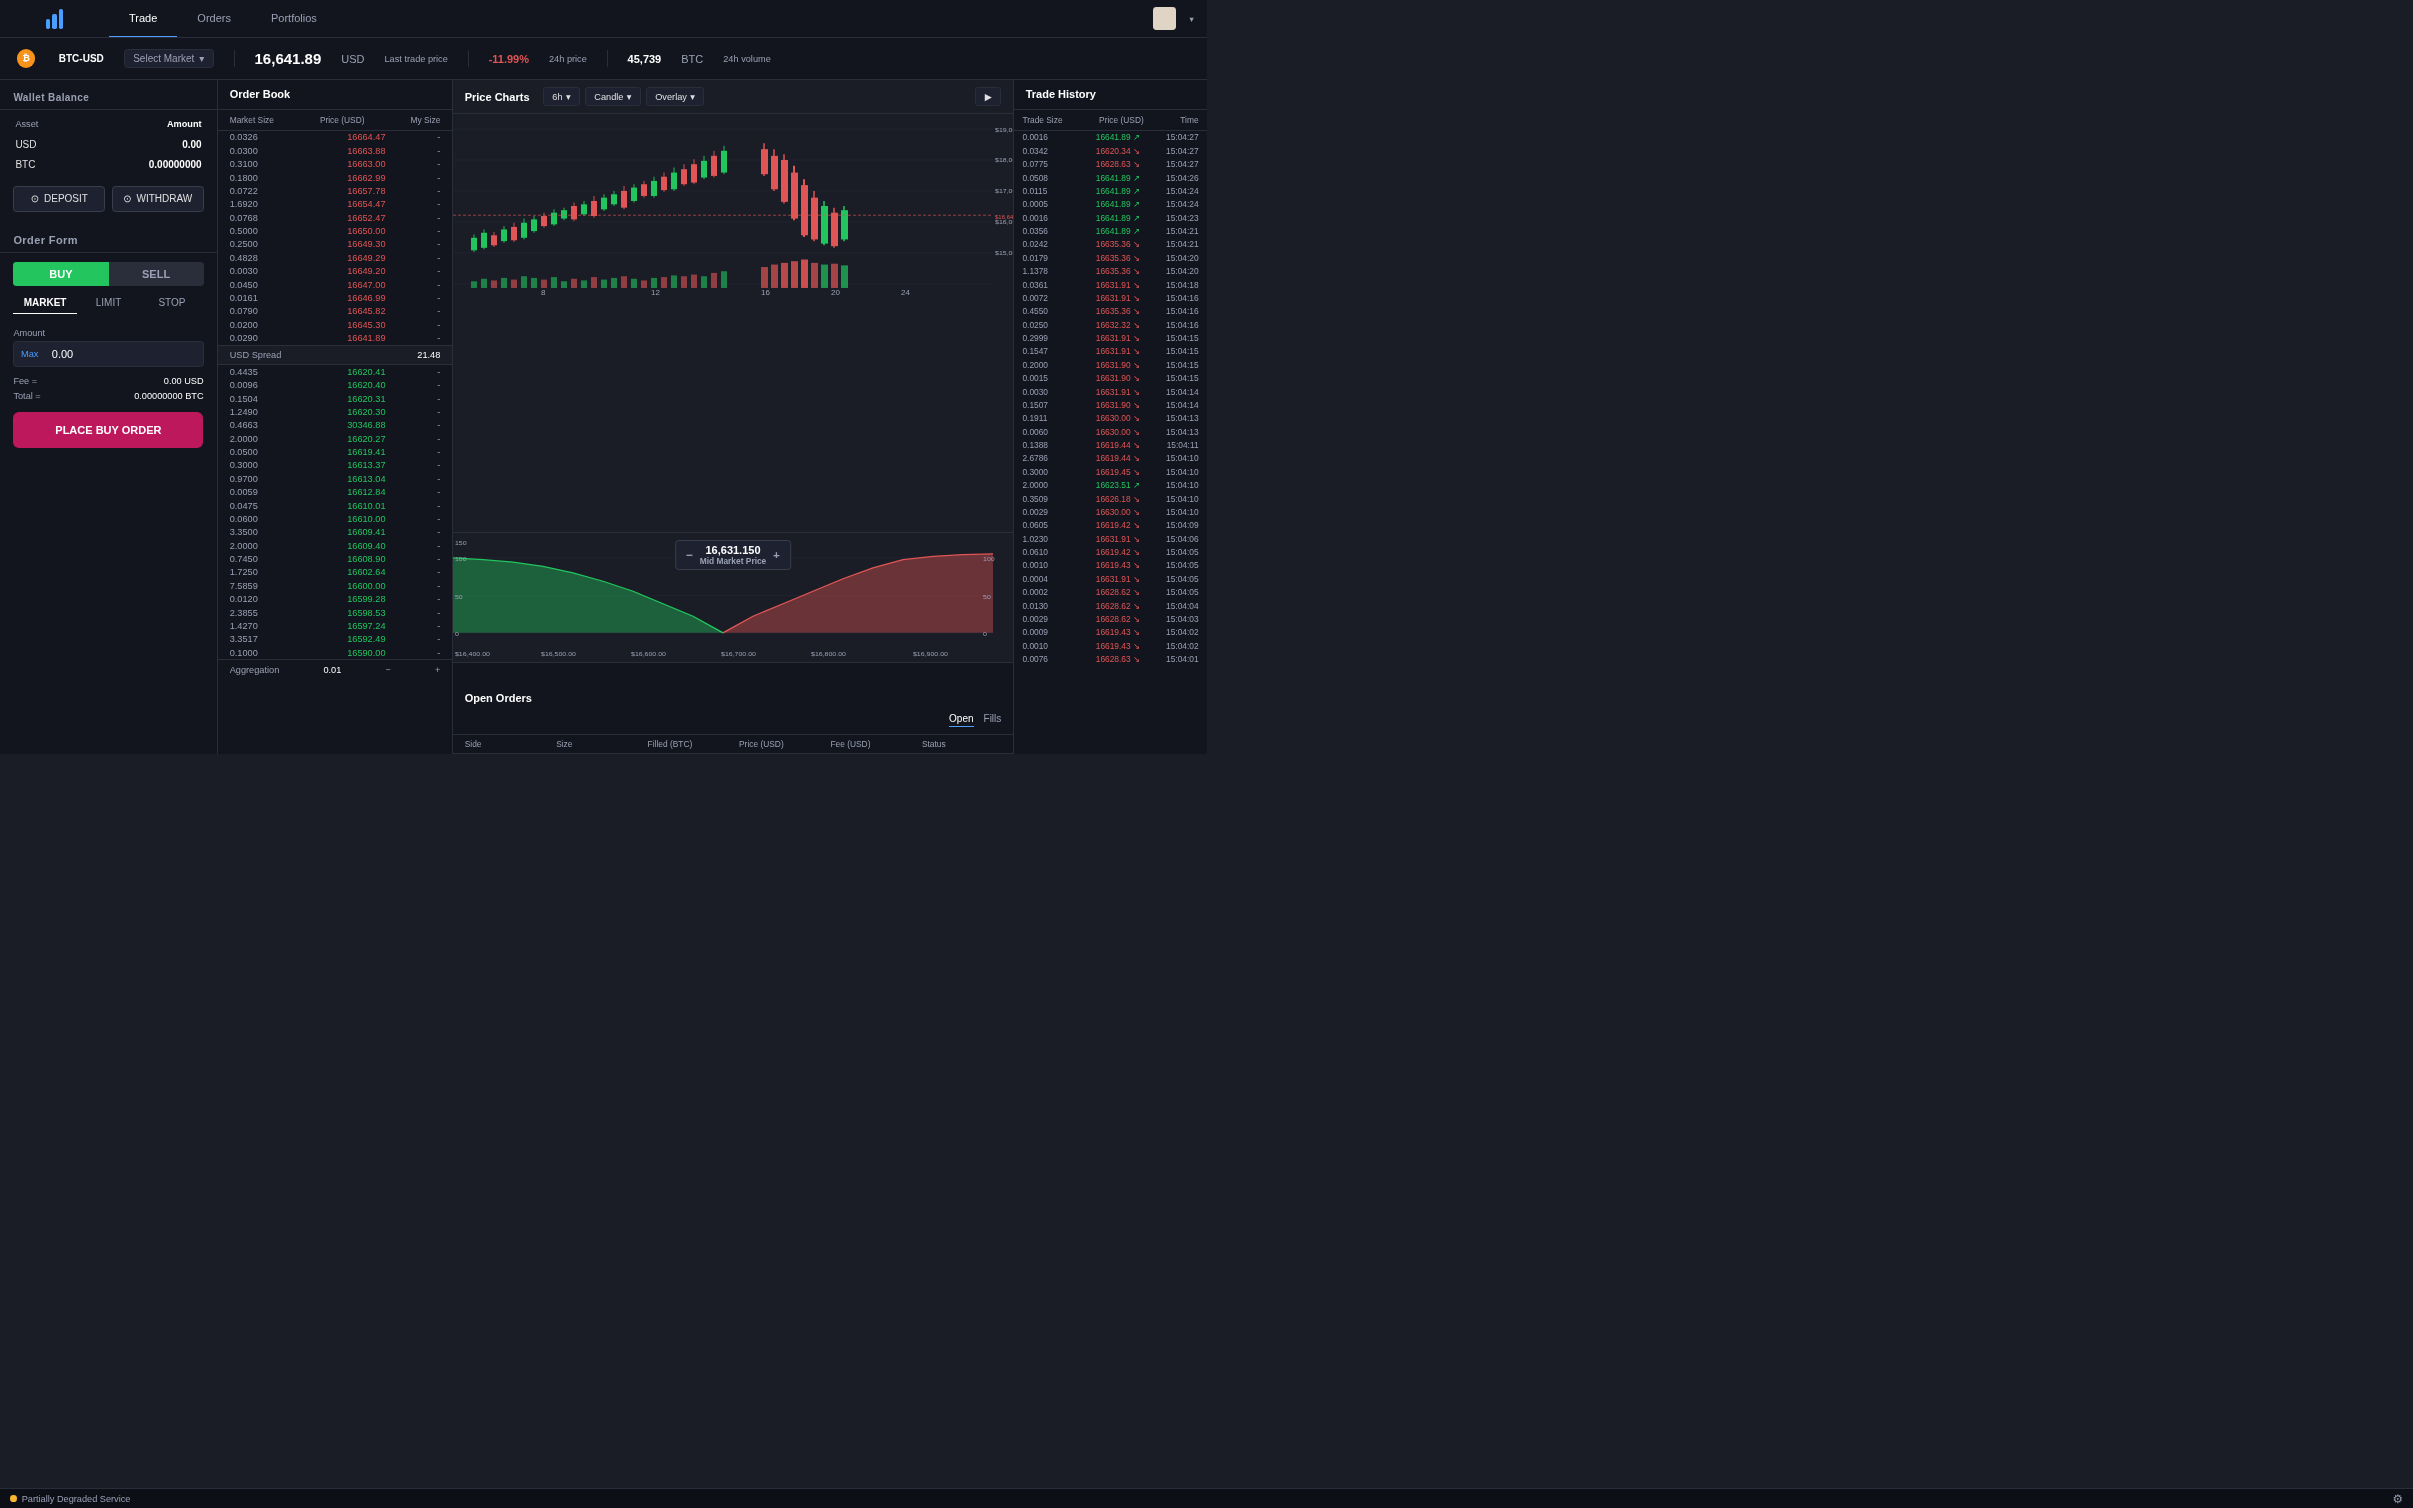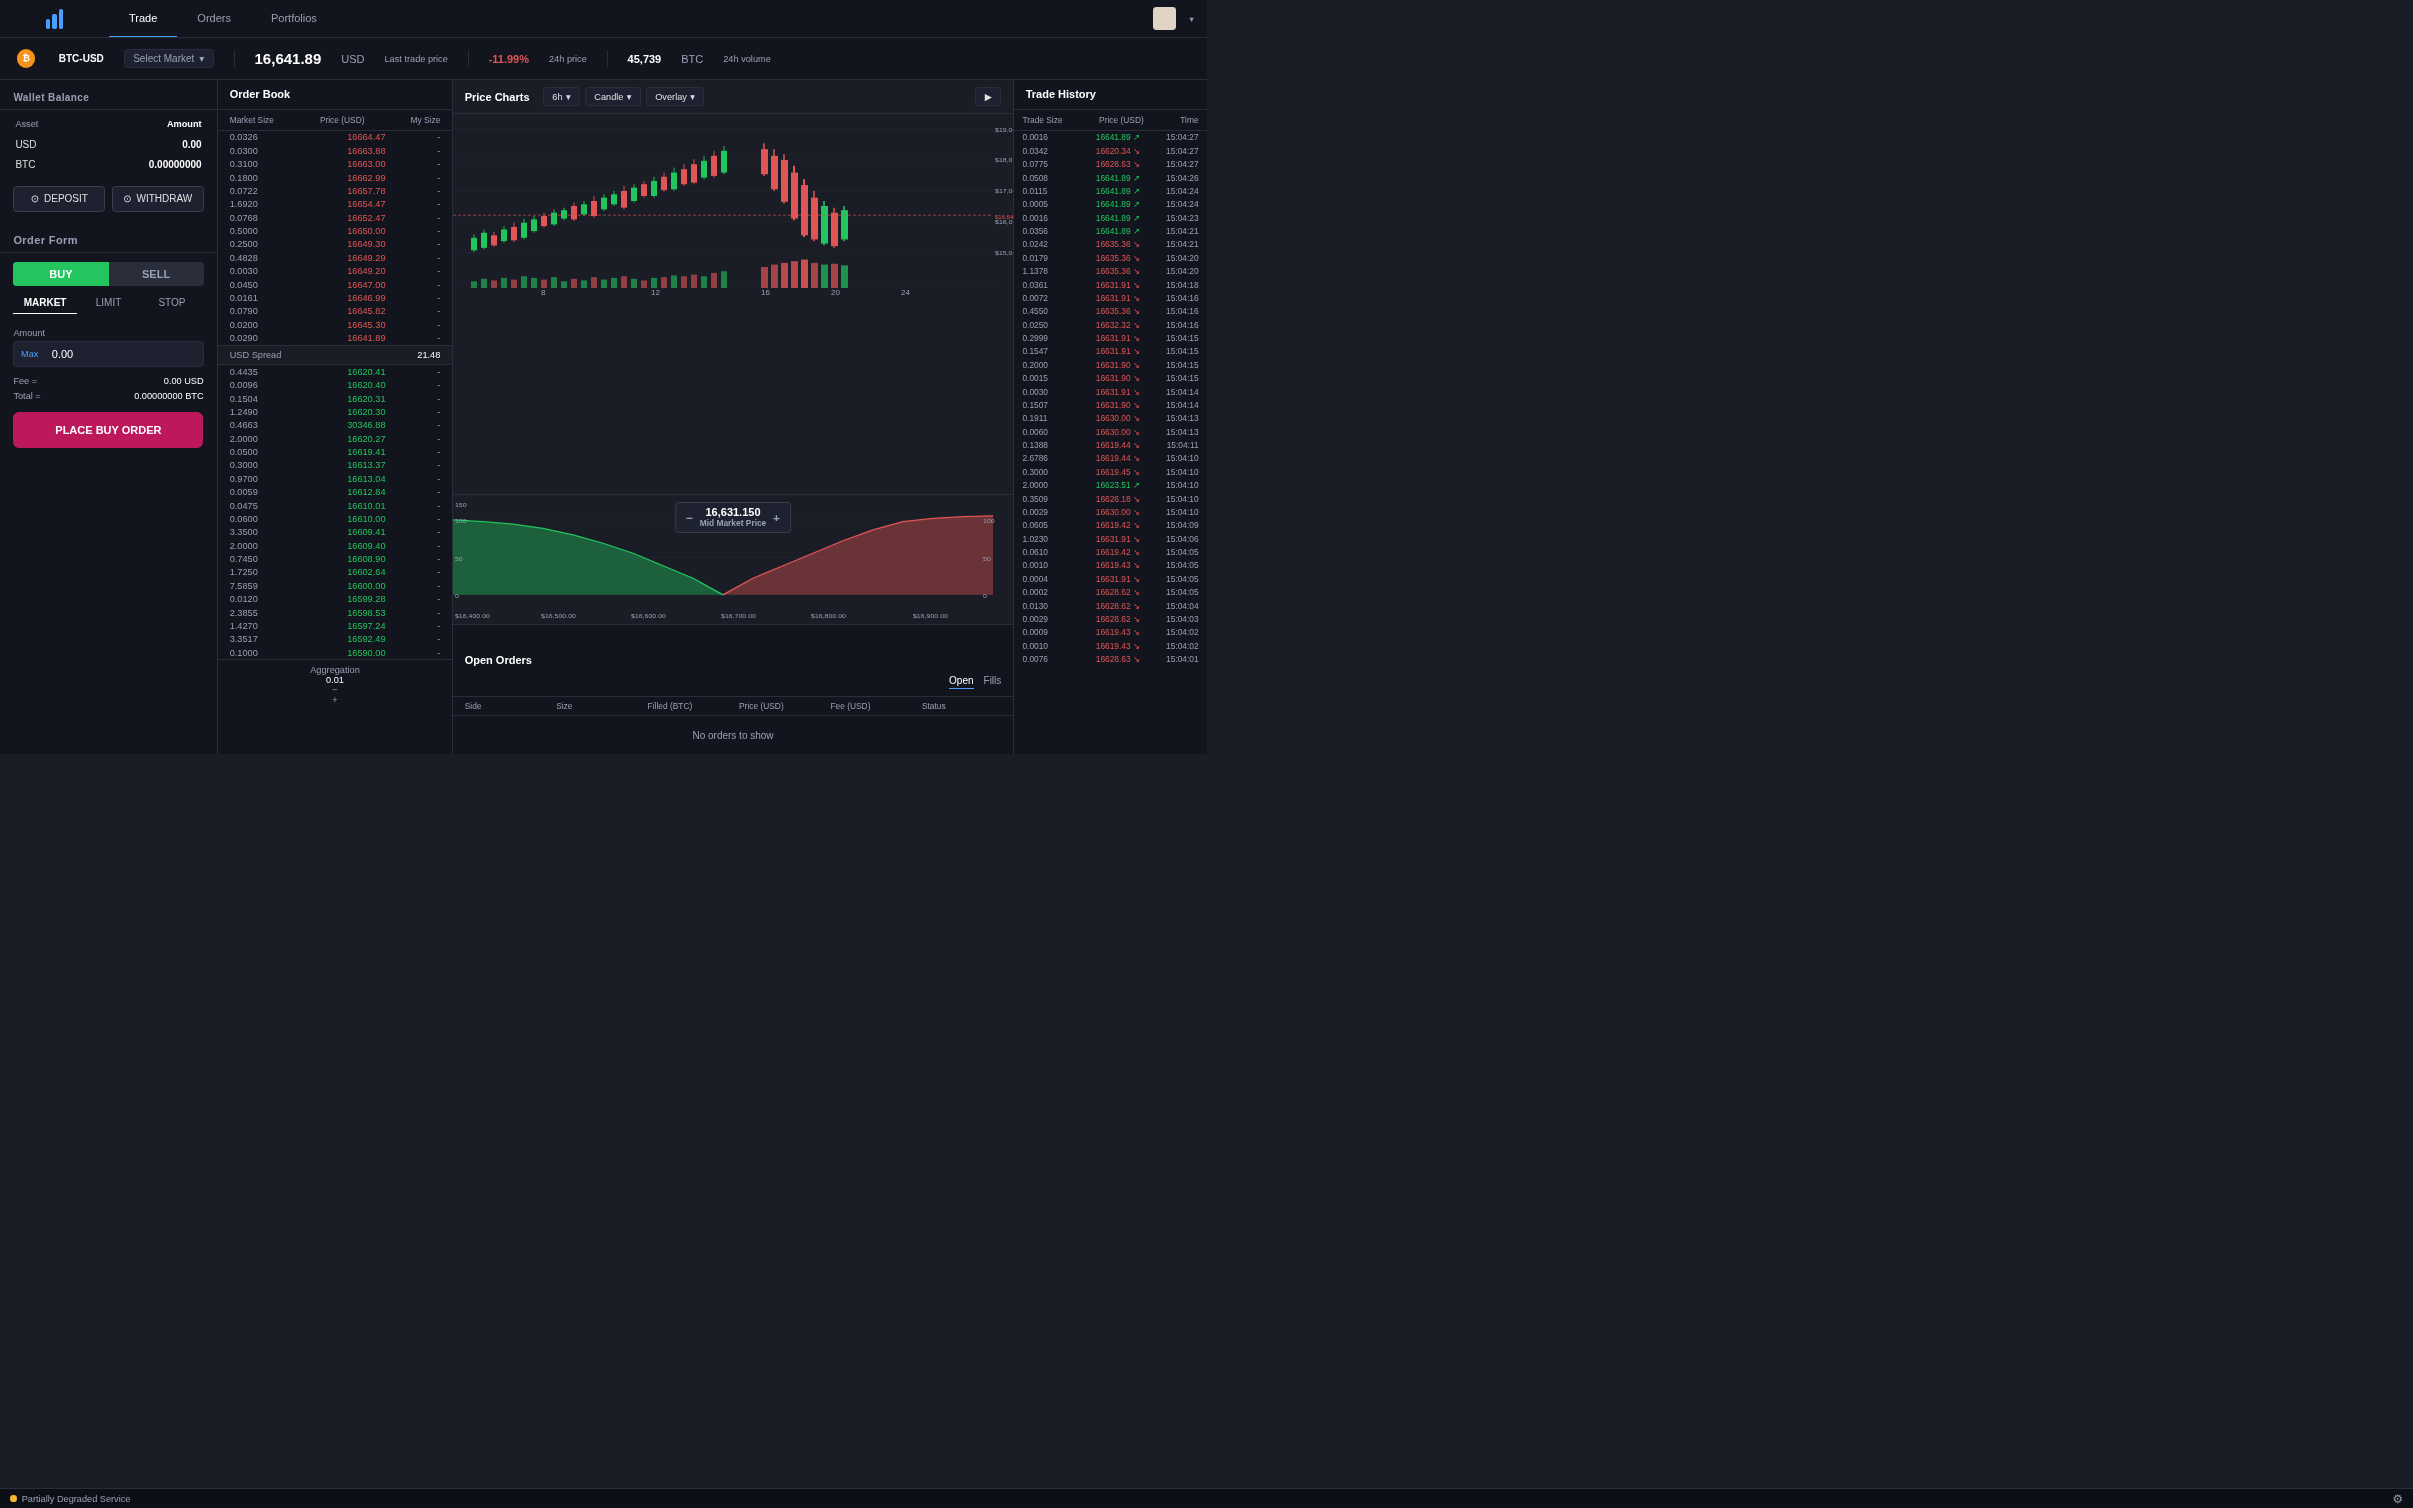--- a/index.html
+++ b/index.html
@@ -66,21 +66,21 @@
     .order-book { width: 235px; background: #13151e; border-right: 0.8px solid #2a2d3a; display: flex; flex-direction: column; overflow: hidden; }
     .section-header { padding: 8.4px 11.7px; font-size: 11px; font-weight: 700; color: #ffffff; border-bottom: 0.8px solid #2a2d3a; }
     .ob-cols { display: flex; justify-content: space-between; padding: 5px 11.7px; color: #9aa0b4; font-size: 8.4px; border-bottom: 0.8px solid #2a2d3a; }
     .ob-row { display: flex; justify-content: space-between; padding: 1.7px 11.7px; font-size: 9.2px; position: relative; }
     .ob-size { color: #9aa0b4; min-width: 59px; }
     .ob-price-ask { color: #e05555; min-width: 67px; text-align: right; }
     .ob-price-bid { color: #22c55e; min-width: 67px; text-align: right; }
     .ob-mysize { color: #9aa0b4; min-width: 25px; text-align: right; }
     .ob-spread { display: flex; justify-content: space-between; padding: 4.2px 11.7px; background: #1a1d26; font-size: 9.2px; color: #9aa0b4; border-top: 0.8px solid #2a2d3a; border-bottom: 0.8px solid #2a2d3a; }
     .ob-spread-val { color: #ffffff; }
-    .ob-footer { display: flex; align-items: center; justify-content: space-between; padding: 4.2px 11.7px; border-top: 0.8px solid #2a2d3a; font-size: 9.2px; color: #9aa0b4; flex-direction: column; }
+    .ob-footer { display: flex; align-items: center; justify-content: space-between; padding: 4.2px 11.7px; border-top: 0.8px solid #2a2d3a; font-size: 9.2px; color: #9aa0b4; }
     .ob-footer-val { color: #ffffff; font-size: 9.2px; }
 
     
     .price-charts { flex: 1; display: flex; flex-direction: column; background: #1a1d26; border-right: 0.8px solid #2a2d3a; overflow: hidden; }
     .chart-header { display: flex; align-items: center; padding: 6.7px 11.7px; border-bottom: 0.8px solid #2a2d3a; gap: 6.7px; }
     .chart-title { font-size: 11px; font-weight: 600; color: #ffffff; }
     .chart-controls { display: flex; gap: 5px; margin-left: 6.7px; }
     .chart-ctrl-btn { background: #1e2130; border: 0.8px solid #2a2d3a; color: #e0e0e0; padding: 3.4px 8.4px; border-radius: 2.5px; font-size: 9.2px; cursor: pointer; display: flex; align-items: center; gap: 3.4px; }
     .chart-area { flex: 1; position: relative; overflow: hidden; min-height: 168px; }
     .chart-svg { width: 100%; height: 184px; }
@@ -670,21 +670,20 @@
         </div>
       </div>
       <div class="oo-cols">
         <span>Side</span>
         <span>Size</span>
         <span>Filled (BTC)</span>
         <span>Price (USD)</span>
         <span>Fee (USD)</span>
         <span>Status</span>
       </div>
-      <div class="oo-empty">No orders to show</div>
     </div>
   </div>
 
   <div class="trade-history">
     <div class="section-header">Trade History</div>
     <div class="th-cols">
       <span>Trade Size</span>
       <span>Price (USD)</span>
       <span>Time</span>
     </div>

